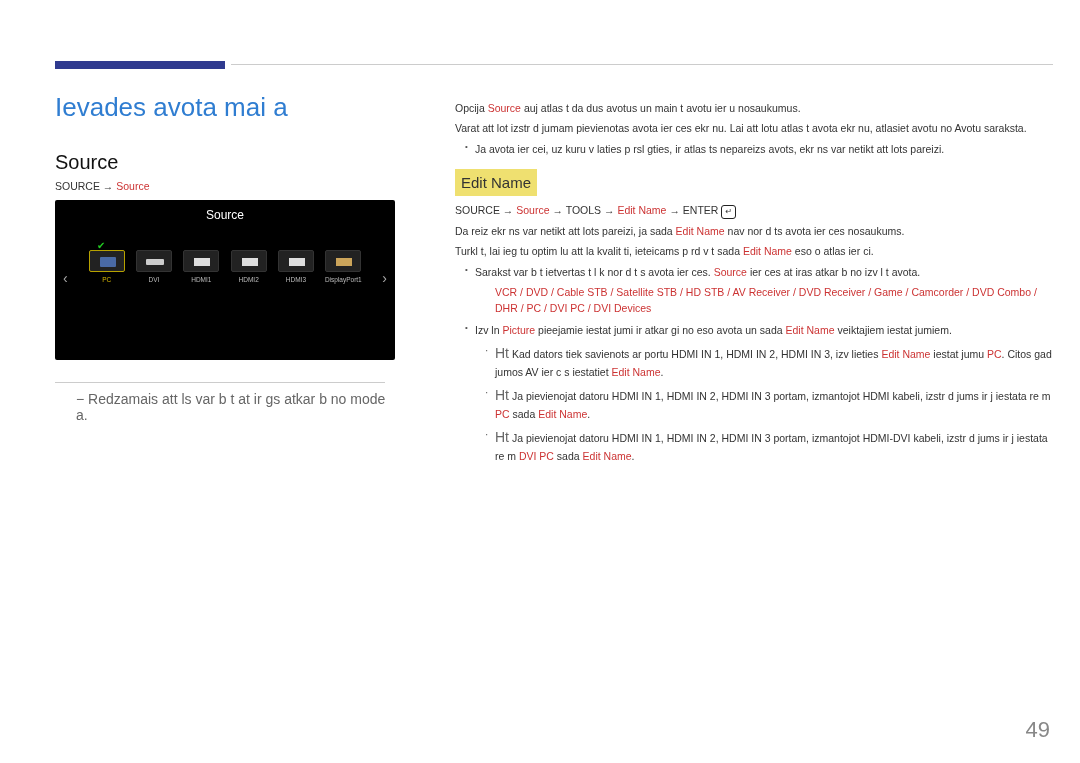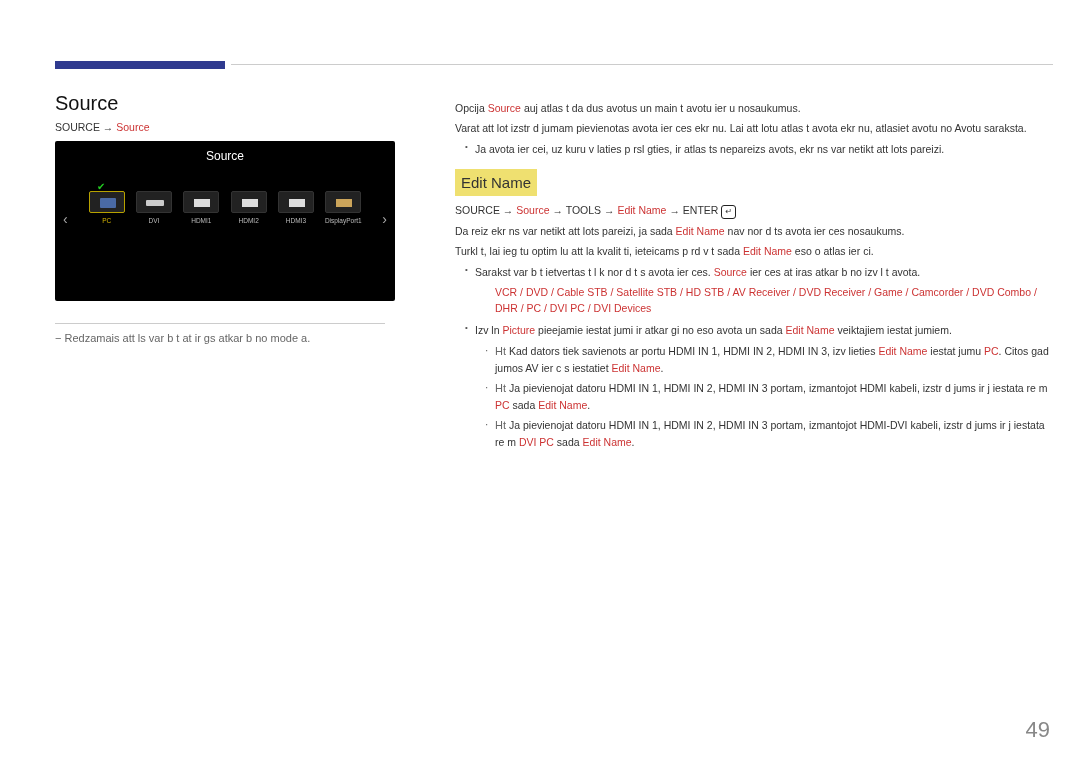--- a/index.html
+++ b/index.html
@@ -27,43 +27,44 @@
 .tvbox .ic.active .sq { border:1px solid #b7a200; }
 .tvbox .ic.active .lbl{ color:#d8b800;}
 .tvbox .ic .check{ position:absolute; top:-10px; left:12px; color:#2c2; font-size:10px;}
 .tvbox .ic .glyph-pc::after{content:""; position:absolute; left:10px; top:6px; width:16px; height:10px; background:#4a6aa5; border-radius:1px;}
 .tvbox .ic .glyph-dvi::after{content:""; position:absolute; left:9px; top:8px; width:18px; height:6px; background:#ccc; border-radius:1px;}
 .tvbox .ic .glyph-hdmi::after{content:""; position:absolute; left:10px; top:7px; width:16px; height:8px; background:#ddd;}
 .tvbox .ic .glyph-dp::after{content:""; position:absolute; left:10px; top:7px; width:16px; height:8px; background:#cba45a;}
 .tvbox .ic .lbl{ font-size:6.5px; color:#bbb; line-height:1.1; display:block; height:10px; }
 
 .footnote-rule{ border:none; border-top:1px solid #ccc; margin:22px 0 8px 0; width:330px;}
-.footnote { font-size:11px; color:#666; }
+.footnote { font-size:14px; color:#666;margin-left:21px; }
 
 .right-col p { margin-bottom:4px; }
 .right-col .red { color:#c33; }
 .right-col .enter-glyph { border:1px solid #222; border-radius:3px; font-size:8px; padding:0 3px; display:inline-block; line-height:12px;}
 .right-col ul { list-style:none; margin:4px 0 4px 10px;}
 .right-col ul>li{ position:relative; padding-left:10px; margin-bottom:4px;}
 .right-col ul>li::before{content:"•"; position:absolute; left:0; top:0; font-size:8px; color:#555;}
 .right-col ul ul>li::before{content:"·"; left:0; font-size:10px;}
 .right-col .optlist{ color:#c33; margin:4px 0 6px 20px; }
 .right-col .sub2 { font-size:15px; background:#efe070; color:#333; padding:2px 6px; display:inline-block; margin:8px 0 6px 0;}
-.right-col .ht{ color:#666; font-size:11px; margin-right:3px;}
+.right-col .ht{ color:#666; font-size:14px; margin-right:3px;}
 
 .page-no{ position:absolute; right:30px; bottom:20px; font-size:22px; color:#888;text-align:center; }
 </style>
 </head>
 <body>
 
 <div class="topbar">
   <span class="block"></span><span class="line"></span>
 </div>
 
 <div class="left-col">
+  <h1 class="pagetitle">Ievades avota mai a</h1>
   <h2 class="section">Source</h2>
   <div class="path">
     <span>SOURCE → </span><span class="hl">Source</span>
   </div>
 
   <div class="tvbox">
     <div class="title">Source</div>
     <div class="arrow l">‹</div>
     <div class="arrow r">›</div>
     <div class="icons" id="tv-icons">

